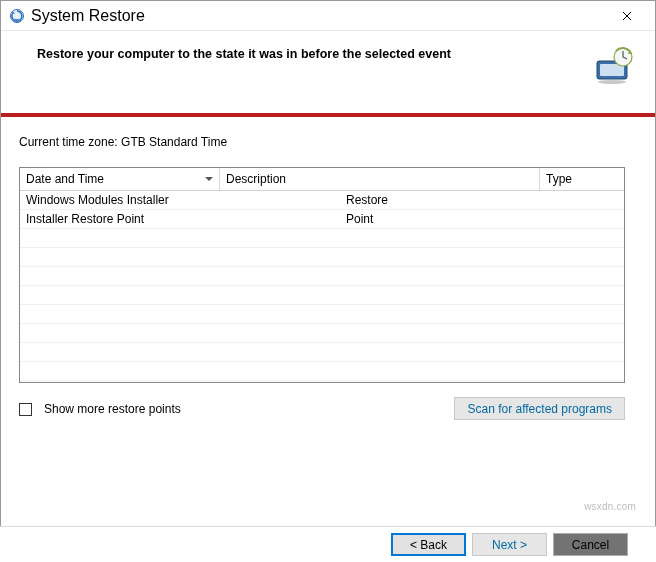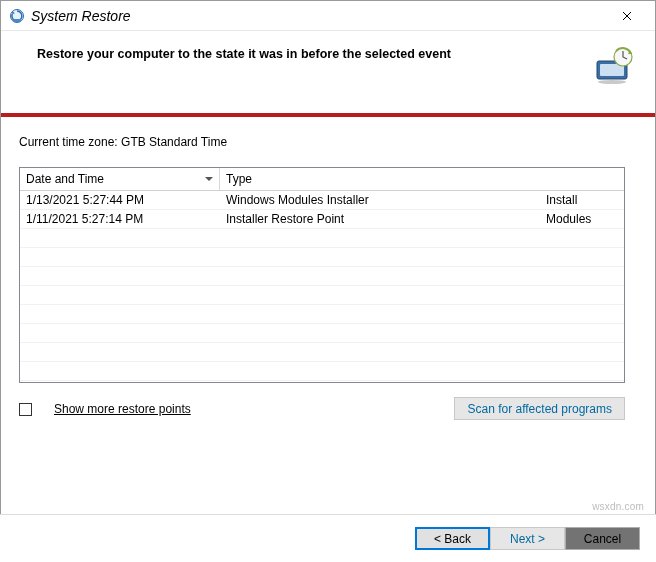--- a/index.html
+++ b/index.html
@@ -23,22 +23,21 @@
     padding: 0 8px 0 8px;
     background: #fff;
     border-bottom: 1px solid #e8e8e8;
   }
   .titlebar .app-icon {
     width: 16px; height: 16px;
     margin-right: 6px;
   }
   .titlebar .title {
     flex: 1;
-    font-size: 14px;
-    font-style: italic;
+    font-size: 16px;
   }
   .titlebar .close {
     width: 40px;
     height: 28px;
     display: flex;
     align-items: center;
     justify-content: center;
     font-size: 14px;
     color: #000;
   }
@@ -126,22 +125,21 @@
   .under-row {
     display: flex;
     align-items: center;
     justify-content: space-between;
     margin-top: 14px;
     width: 606px;
   }
   .chk-wrap {
     display: flex;
     align-items: flex-end;
-    gap: 22px;
-    text-decoration: underline;
+    gap: 12px;
   }
   .chk {
     width: 13px; height: 13px;
     border: 1px solid #333;
     background: #fff;
   }
   .btn {
     height: 23px;
     padding: 0 12px;
     border: 1px solid #adadad;
@@ -160,34 +158,35 @@
   }
   .btn.scan { min-width: 170px; }
 
   
   .footer {
     position: absolute;
     bottom: 0;
     left: 0;
     right: 0;
     border-top: 1px solid #dcdcdc;
-    height: 48px;
+    height: 36px;
     display: flex;
     align-items: center;
     justify-content: flex-end;
-    padding: 0 16px;
+    padding: 0 28px;
+    gap: 6px;
     background: #fff;
   }
   .btn.default {
     border: 2px solid #0078d7;
     background: #e1e1e1;
   }
   .watermark {
     position: absolute;
-    right: 12px;
+    right: 20px;
     bottom: 50px;
     font-size: 10px;
     color: #bdbdbd;
     letter-spacing: 0.2px;
     margin-top: 28px;
   }
 </style>
 </head>
 <body>
 
@@ -224,32 +223,31 @@
     </svg>
   </div>
 </div>
 
 <div class="panel">
   <div class="tz">Current time zone: GTB Standard Time</div>
 
   <div class="listview">
     <div class="lv-head">
       <div class="col col-date sorted">Date and Time</div>
+      <div class="col col-desc">Description</div>
       <div class="col col-type">Type</div>
     </div>
     <div class="lv-body">
       <div class="lv-row">
-        <div class="cell col-date">1/13/2021 5:27:44 PM</div>
         <div class="cell col-desc">Windows Modules Installer</div>
-        <div class="cell col-type">Install</div>
+        <div class="cell col-type">Restore</div>
       </div>
       <div class="lv-row">
-        <div class="cell col-date">1/11/2021 5:27:14 PM</div>
         <div class="cell col-desc">Installer Restore Point</div>
-        <div class="cell col-type">Modules</div>
+        <div class="cell col-type">Point</div>
       </div>
       <div class="lv-row empty">
           <div class="cell col-date">.</div>
           <div class="cell col-desc"></div>
           <div class="cell col-type"></div>
         </div>
       <div class="lv-row empty">
           <div class="cell col-date">.</div>
           <div class="cell col-desc"></div>
           <div class="cell col-type"></div>

